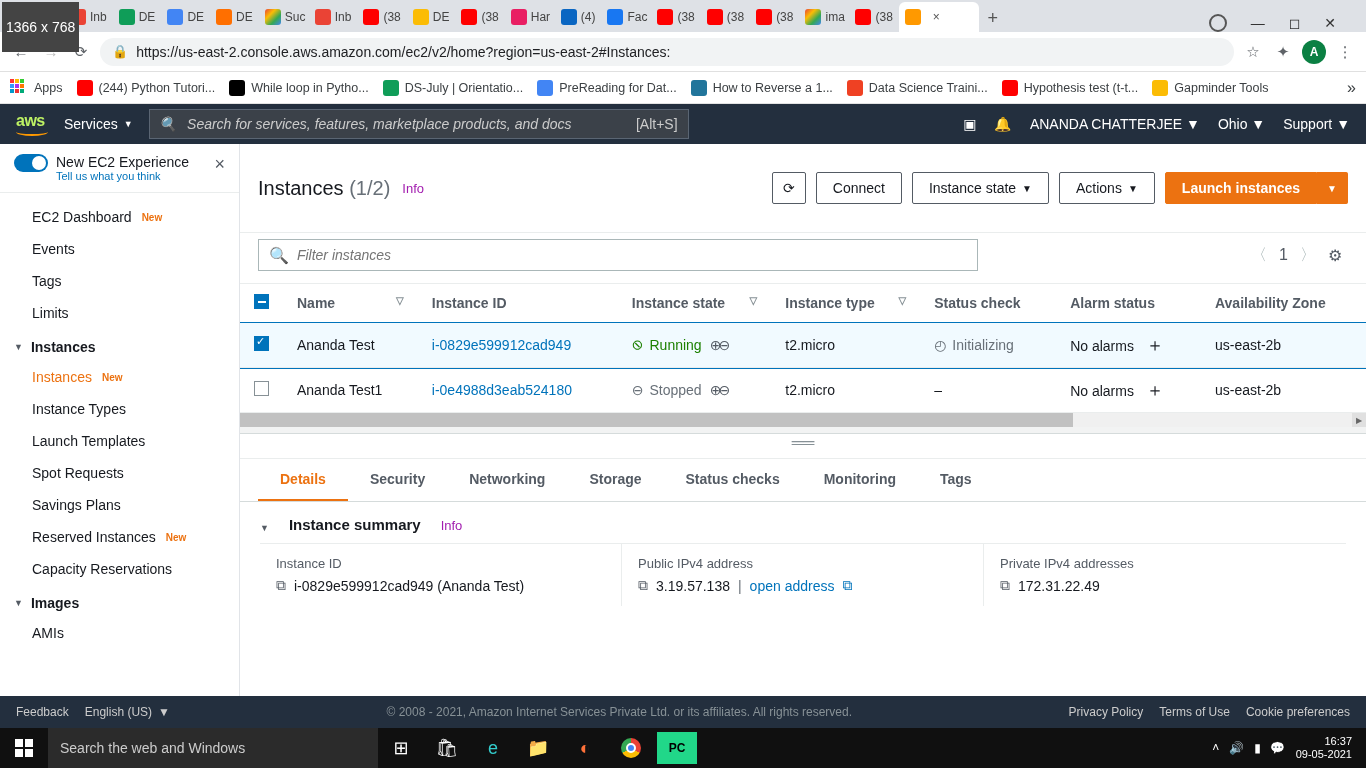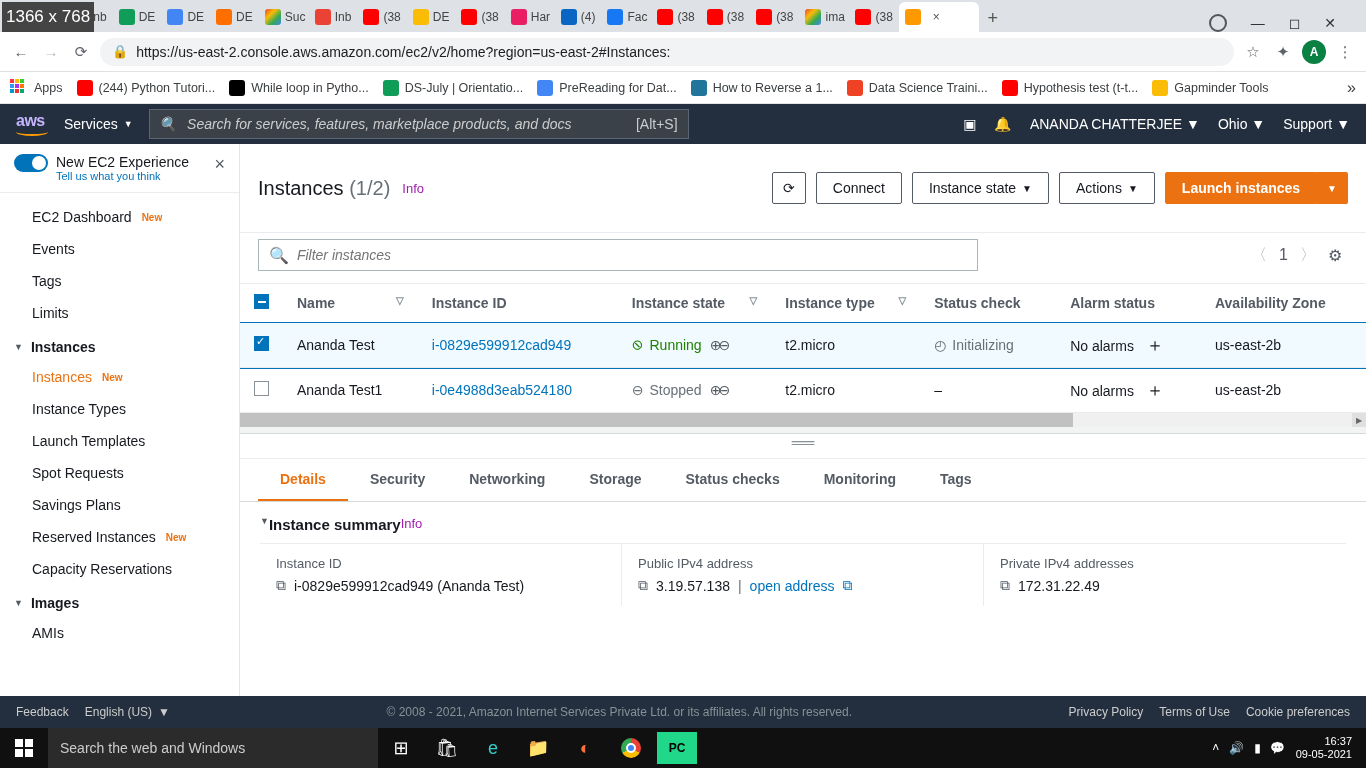--- a/index.html
+++ b/index.html
@@ -1,20 +1,20 @@
 <!DOCTYPE html>
 <html><head>
 <meta charset="utf-8">
 <style>
 * { margin: 0; padding: 0; box-sizing: border-box; font-family: "Segoe UI", Arial, sans-serif; }
 body { width: 1366px; height: 768px; overflow: hidden; background: #fff; display: flex; flex-direction: column; }
 
 
 .browser-tabs { height: 32px; background: #dee1e6; display: flex; padding: 0 16px; overflow: hidden; align-items: flex-end; }
-.dim-badge { position:absolute; top:2px; left:2px; background:#444; color:#fff; font-size:17px; padding:5px 4px; z-index:50;}
+.dim-badge { position:absolute; top:2px; left:2px; background:#444; color:#fff; font-size:14px; padding:17px 4px; z-index:50;}
 .tab { height: 30px; display: flex; align-items: center; padding: 0 6px; font-size: 12px; color: #444; cursor: pointer; gap: 4px; border-radius: 6px 6px 0 0; min-width: 28px; flex:0 0 auto; }
 .tab:not(.active) { max-width: 50px; overflow:hidden; white-space:nowrap; }
 .tab.active { background: #fff; min-width: 80px; max-width: 120px; }
 .tab .fav { width: 16px; height: 16px; border-radius: 3px; display:inline-block; flex:0 0 16px;}
 .tab-close { margin-left:4px; color:#555; }
 .newtab { width:28px; height:28px; display:flex; align-items:center; justify-content:center; font-size:18px; color:#555; cursor:pointer; }
 .winctrls { margin-left:auto; display:flex; gap:24px; padding:0 14px; align-items:center; color:#333; }
 .winctrls span{cursor:pointer; font-size:14px;}
 .addrbar { height: 40px; background: #fff; display:flex; align-items:center; padding: 0 10px; gap: 8px; border-bottom:1px solid #e0e0e0;}
 .nav-ic { width:22px; text-align:center; color:#5f6368; cursor:pointer; font-size:15px;}
@@ -26,21 +26,21 @@
 .bm .ic{width:16px;height:16px;display:inline-block;border-radius:3px;}
 .apps-ic { width:18px;height:18px; display:grid; grid-template-columns:repeat(3,4px); grid-template-rows:repeat(3,4px); gap:1px;}
 .apps-ic i{background:#f33;}
 .apps-ic i:nth-child(2){background:#fb0;} .apps-ic i:nth-child(3){background:#3c3;}
 .apps-ic i:nth-child(4){background:#39f;} .apps-ic i:nth-child(5){background:#a3e;}
 .apps-ic i:nth-child(6){background:#f70;} .apps-ic i:nth-child(7){background:#09c;}
 .apps-ic i:nth-child(8){background:#e33;} .apps-ic i:nth-child(9){background:#0a7;}
 
 
 .aws-top { height:40px; background:#232f3e; color:#fff; display:flex; align-items:center; padding:0 16px; gap:16px; font-size:14px; }
-.aws-logo { font-weight:bold; color:#c4b5fd; font-size:16px; letter-spacing:-.5px;}
+.aws-logo { font-weight:bold; color:#bef264; font-size:16px; letter-spacing:-.5px;}
 .aws-logo::after{content:""; display:block; width:32px; height:6px; border-bottom:2px solid #ff9900; border-radius:0 0 50% 50%; margin-top:-2px;}
 .services-dd{cursor:pointer; display:flex; align-items:center; gap:6px;}
 .aws-search{flex:1; max-width:540px; height:30px; background:#3b4149; border:1px solid #5a6573; display:flex; align-items:center; padding:0 10px; gap:10px; color:#ccc; font-style:italic;}
 .aws-search .kbd{margin-left:auto; font-style:normal; color:#ccc;}
 .aws-right{margin-left:auto; display:flex; align-items:center; gap:18px;}
 .aws-right span{cursor:pointer;}
 
 
 .content{flex:1; display:flex; overflow:hidden;}
 .sidebar{width:240px; border-right:1px solid #e1e4e8; background:#fff; display:flex; flex-direction:column; overflow:hidden;}
@@ -109,21 +109,21 @@
 .details-wrap{flex:1;display:flex;flex-direction:column;background:#fff;border-top:1px solid #d5dbdb;overflow:hidden;margin-top:6px;}
 .drag{height:18px;display:flex;align-items:center;justify-content:center;cursor:row-resize;color:#879196;}
 .detail-head{display:flex;align-items:center;padding:6px 18px;}
 .detail-title{font-size:17px;font-weight:bold;color:#16191f;}
 .layout-ics{margin-left:auto;display:flex;gap:10px;color:#545b64;}
 .layout-ics span{border:1px solid #879196;width:20px;height:16px;cursor:pointer;position:relative;}
 .tabs{display:flex;border-bottom:1px solid #d5dbdb;padding:0 18px;margin-top:6px;border-top:1px solid #eaeded;}
 .tabx{padding:12px 22px;font-size:14px;font-weight:bold;color:#545b64;cursor:pointer;}
 .tabx.on{color:#ec7211;border-bottom:2px solid #ec7211;}
 .detail-body{padding:14px 20px;overflow:auto;}
-.sect-title{font-weight:bold;font-size:15px;color:#16191f;margin-bottom:10px;display:flex;align-items:flex-start;gap:0;}
+.sect-title{font-weight:bold;font-size:15px;color:#16191f;margin-bottom:10px;display:flex;align-items:flex-end;gap:20px;}
 .sect-title::before{content:"▼";font-size:9px;color:#545b64;}
 .cols3{display:grid;grid-template-columns:1fr 1fr 1fr;gap:0;border-top:1px solid #eaeded;}
 .field{padding:12px 16px;border-right:1px solid #eaeded;}
 .field:last-child{border-right:none;}
 .field-label{font-size:13px;color:#545b64;margin-bottom:6px;}
 .field-val{font-size:14px;color:#16191f;display:flex;align-items:center;gap:8px;}
 .copy-ic{color:#545b64;cursor:pointer;}
 .ext-ic{color:#0073bb;cursor:pointer;}
 
 

